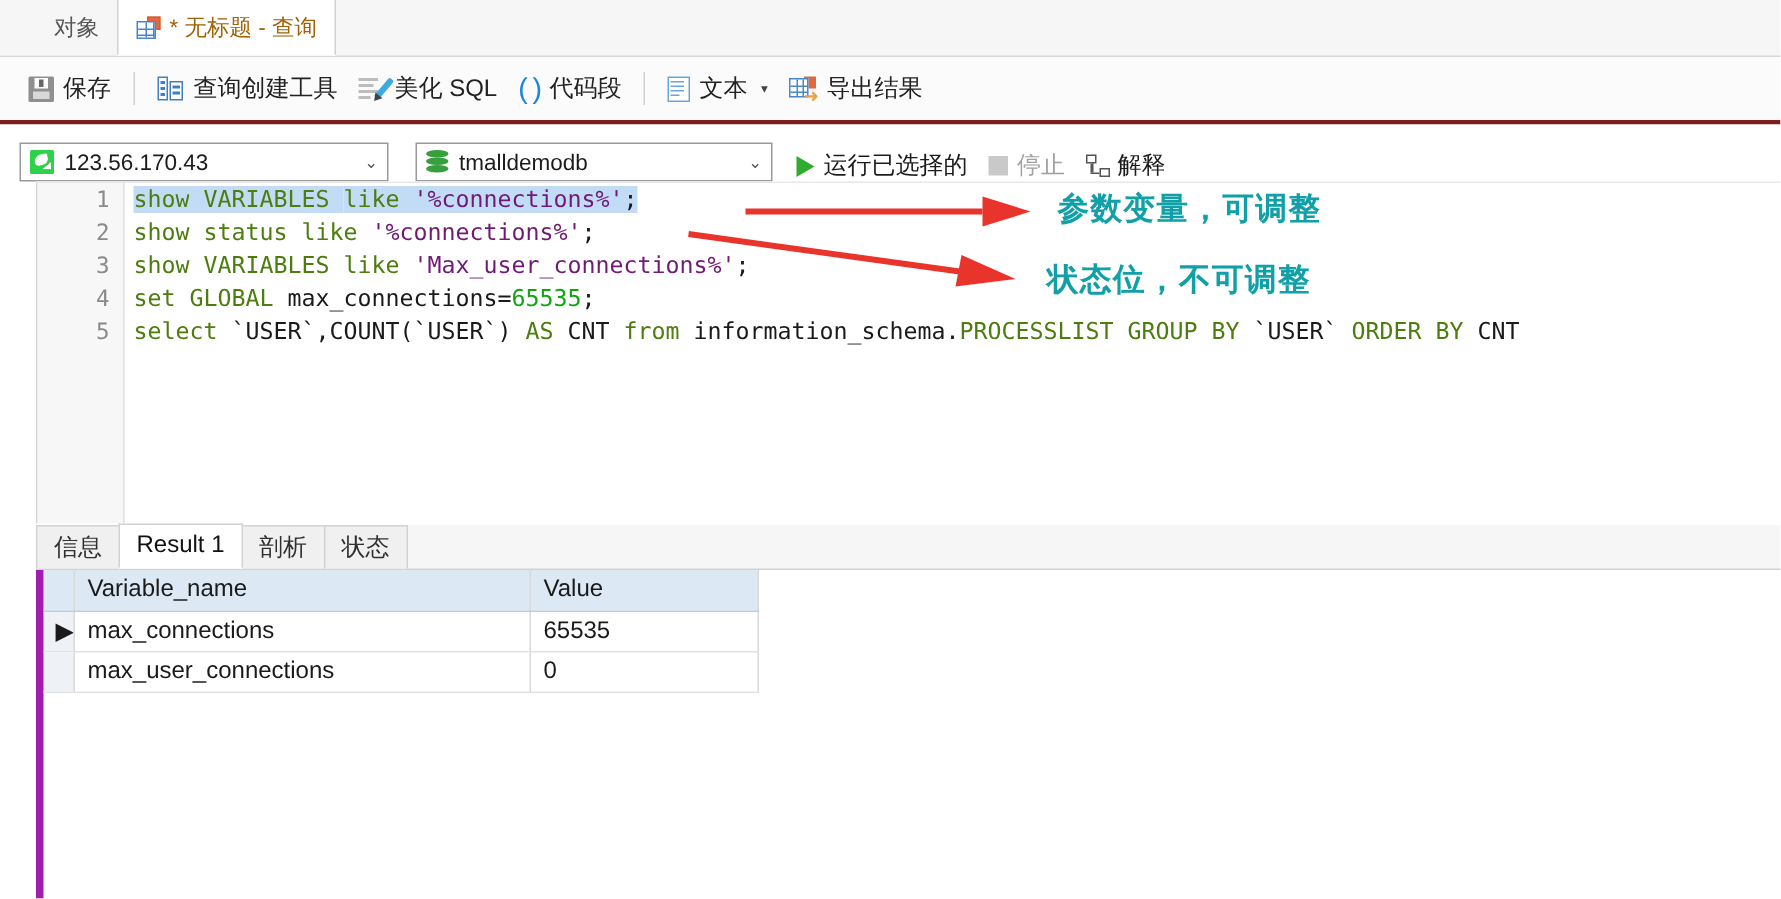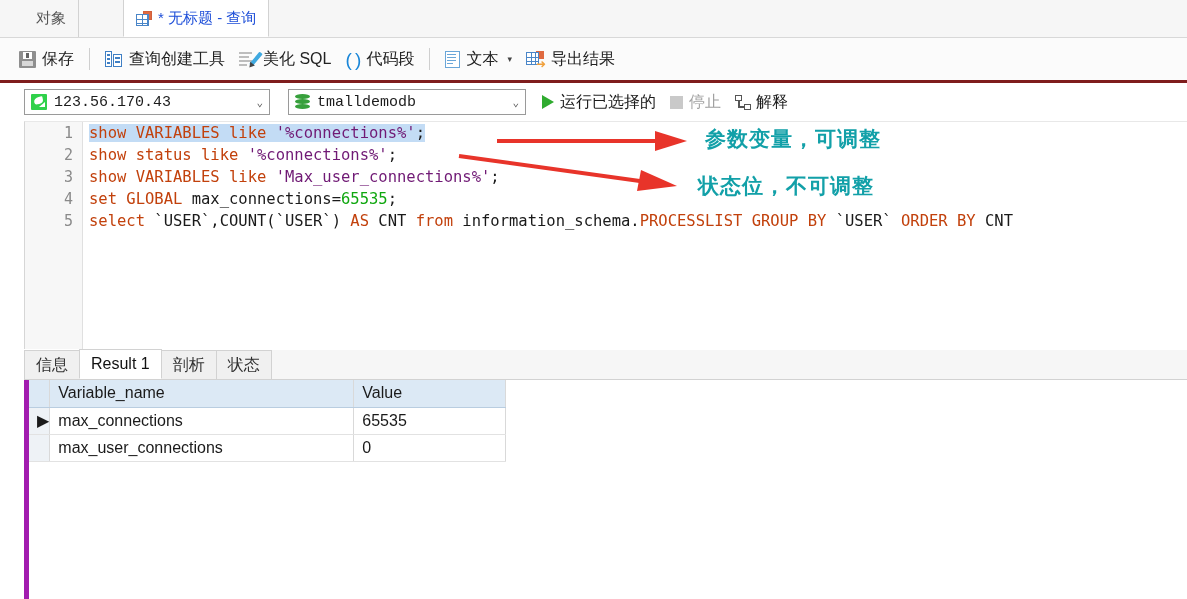--- a/index.html
+++ b/index.html
@@ -28,25 +28,24 @@
     background:#f6f6f6;
     border-left:1px solid #d2d2d2;
     border-right:1px solid #d2d2d2;
     border-top:1px solid #d2d2d2;
     margin-right:-1px;
     white-space:nowrap;
     position:relative;
   }
   .tab.active {
     background:#ffffff;
-    color:#1d4ed8;
+    color:#a16207;
     height:38px;
     border-bottom:1px solid #ffffff;
     z-index:3;
-    margin-left:45px;
   }
   .tab.plain { border-top:none; border-left:none; border-right:1px solid #d2d2d2; background:#f6f6f6; }
   .tab.sel-underline::before{
     content:""; position:absolute; left:8px; right:8px; top:-2px; height:3px; background:#8ab4e8;
   }
 
   
   .ico-grid { width:16px; height:15px; position:relative; flex:0 0 auto; }
   .ico-grid .g {
     position:absolute; inset:0;
@@ -102,21 +101,21 @@
       linear-gradient(#4a86c8,#4a86c8) 0 4px / 100% 1px no-repeat,
       linear-gradient(#4a86c8,#4a86c8) 0 8px / 100% 1px no-repeat,
       linear-gradient(#4a86c8,#4a86c8) 4px 0 / 1px 100% no-repeat,
       linear-gradient(#4a86c8,#4a86c8) 8px 0 / 1px 100% no-repeat, #fff; }
   .ico-export .rr { position:absolute; right:1px; top:0; width:8px; height:8px; background:#e06a40; }
   .ico-export .ar { position:absolute; right:-1px; bottom:0px; color:#f0a03c; font-size:12px; line-height:8px; }
 
   
   .connbar {
     position:absolute; left:0; top:83px; width:1187px; height:38px;
-    background:#ffffff; display:flex; align-items:center; padding-left:24px;font-family:Liberation Mono, monospace;
+    background:#ffffff; display:flex; align-items:flex-end; padding-left:13px;
   }
   .combo {
     height:26px; background:#fff; border:1px solid #9a9a9a;
     display:flex; align-items:center; gap:7px; padding:0 6px;
     font-size:15px; color:#1c1c1c;
   }
   .combo .val { flex:1 1 auto; white-space:nowrap; }
   .combo .cv { color:#555; font-size:11px; padding-left:8px; }
   .combo.host { width:246px; }
   .combo.db   { width:238px; margin-left:18px; }
@@ -155,21 +154,21 @@
     text-align:right; padding-right:9px;
     font-family:"DejaVu Sans Mono","Liberation Mono",monospace;
     font-size:15px; color:#8a8a8a; height:22px; line-height:22px;
   }
   .code {
     position:absolute; left:59px; top:0; right:0; height:100%;
     font-family:"DejaVu Sans Mono","Liberation Mono",monospace;
     font-size:15.5px; line-height:22px; white-space:pre; padding-left:5px;
   }
   .code .row { height:22px; }
-  .k { color:#c2410c; }
+  .k { color:#4d7c0f; }
   .s { color:#701a75; }
   .n { color:#0fa70f; }
   .p { color:#1a1a1a; }
   .sel { background:#c3dcf5; }
 
   
   .ann {
     position:absolute; color:#12a0a8; font-size:21px; font-weight:bold;
     letter-spacing:1px; white-space:nowrap;
   }

